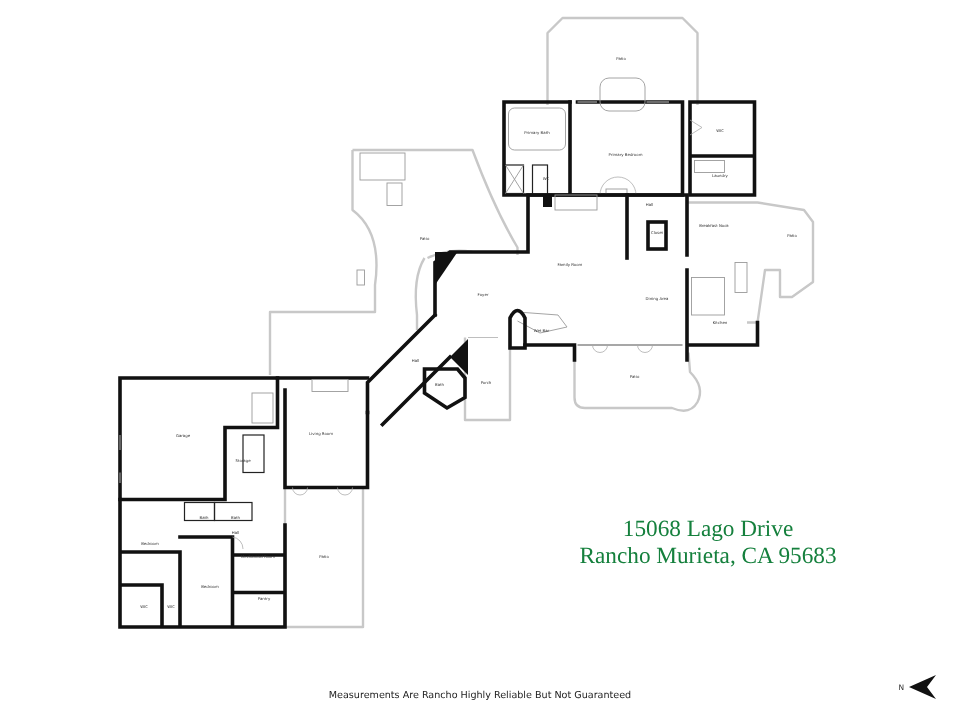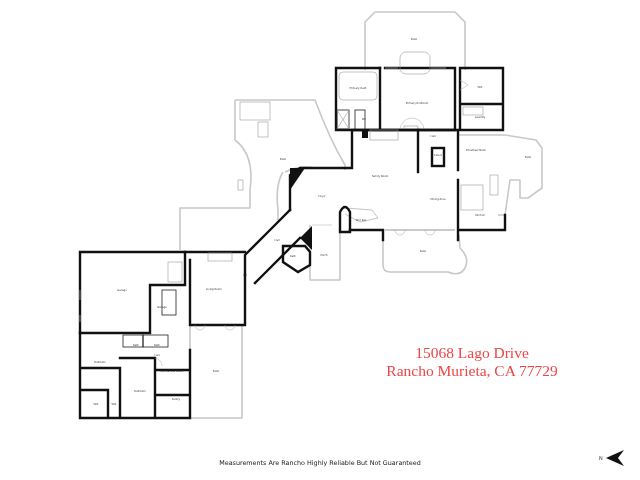--- a/index.html
+++ b/index.html
@@ -7,21 +7,21 @@
   svg.plan { position: absolute; left: 0; top: 0; width: 640px; height: 480px; }
   .wall { stroke: #111; stroke-width: 2.4; fill: none; stroke-linejoin: miter; stroke-linecap: square; }
   .thin { stroke: #222; stroke-width: 0.8; fill: none; }
   .outdoor { stroke: #c8c8c8; stroke-width: 1.6; fill: none; stroke-linejoin: round; }
   .fixture { stroke: #9a9a9a; stroke-width: 0.6; fill: none; }
   .door { stroke: #a8a8a8; stroke-width: 0.5; fill: none; }
   .window { stroke: #8a8a8a; stroke-width: 0.9; fill: none; }
   .solid { fill: #111; stroke: none; }
   .room-label { font-family: "DejaVu Sans", sans-serif; font-size: 2.6px; fill: #333; text-anchor: middle; }
   .address { position: absolute; left: 372px; top: 344px; width: 200px; text-align: center;
-             font-family: "Liberation Serif", serif; font-size: 15.5px; line-height: 18px; color: #ef4444; }
+             font-family: "Liberation Serif", serif; font-size: 15.5px; line-height: 18px; color: #15803d; }
   .disclaimer { position: absolute; left: 200px; top: 459px; width: 240px; text-align: center;
                 font-family: "DejaVu Sans", sans-serif; font-size: 6.4px; color: #222; }
   .north { position: absolute; left: 596px; top: 446px; width: 40px; height: 24px; }
 </style>
 </head>
 <body>
 
 <svg class="plan" viewBox="0 0 640 480" xmlns="http://www.w3.org/2000/svg">
 
   <path class="outdoor" d="M365,70 L365,22 L375,12 L455,12 L465,22 L465,70"></path>
@@ -124,21 +124,21 @@
   <text class="room-label" x="140" y="392">Bedroom</text>
   <text class="room-label" x="96" y="405">WIC</text>
   <text class="room-label" x="114" y="405">WIC</text>
   <text class="room-label" x="172" y="372">Mechanical Room</text>
   <text class="room-label" x="176" y="400">Pantry</text>
   <text class="room-label" x="216" y="372">Patio</text>
 </svg>
 
 <div class="address">
   <div>15068 Lago Drive</div>
-  <div>Rancho Murieta, CA  77729</div>
+  <div>Rancho Murieta, CA  95683</div>
 </div>
 
 <div class="disclaimer">Measurements Are Rancho Highly Reliable But Not Guaranteed</div>
 
 <svg class="north" viewBox="0 0 40 24" xmlns="http://www.w3.org/2000/svg">
   <text x="3" y="14" font-size="5" font-family="DejaVu Sans, sans-serif" fill="#333">N</text>
   <polygon points="10,12 28,4 22,12 28,20" fill="#111"></polygon>
 </svg>
 
 </body></html>

